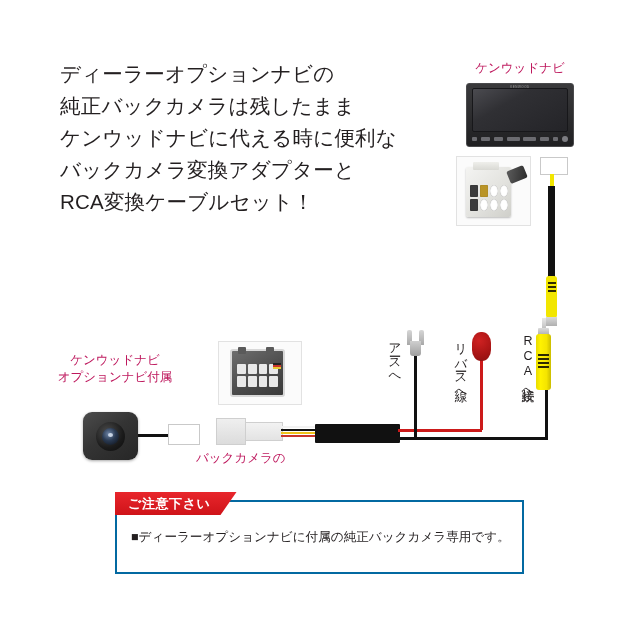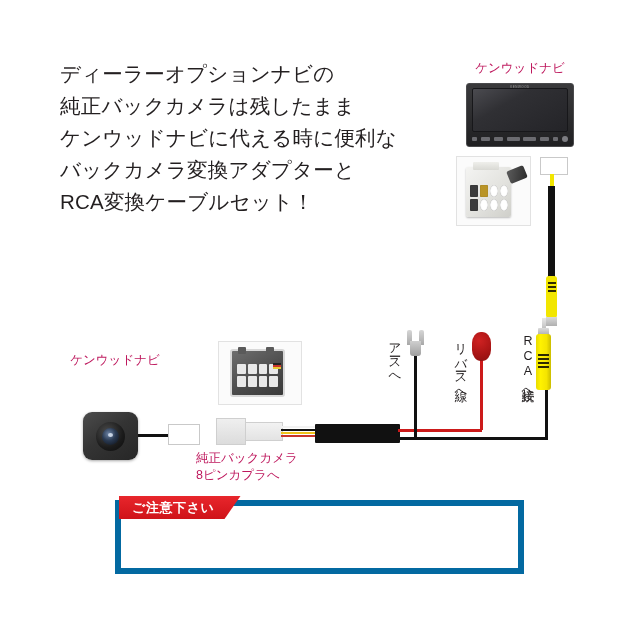--- a/index.html
+++ b/index.html
@@ -411,21 +411,21 @@
     background: #f2e600;
   }
 
   
   .warning-box {
     position: absolute;
     left: 115px;
     top: 500px;
     width: 409px;
     height: 74px;
-    border: 6px solid #0369a1;
+    border: 2px solid #0369a1;
     background: #ffffff;
     box-sizing: border-box;
   }
   .warning-banner {
     position: absolute;
     left: -2px;
     top: -10px;
     height: 23px;
     padding: 0 26px 0 13px;
     background: linear-gradient(#e8262c, #cf1319);
@@ -507,20 +507,21 @@
 
   <div class="wire yellow" style="left:546px; top:276px; width:11px; height:42px; border-radius:3px;"></div>
   <div class="grip-bands" style="position:absolute; left:548px; top:282px; width:8px; height:14px;">
     <i style="display:block;height:2px;margin-bottom:2px;background:#2e2a00;"></i>
     <i style="display:block;height:2px;margin-bottom:2px;background:#2e2a00;"></i>
     <i style="display:block;height:2px;margin-bottom:2px;background:#2e2a00;"></i>
   </div>
   <div class="rca-tip-gray" style="left:546px; top:317px;"></div>
 
   <div class="plain-label" style="left:45px; top:352px; width:140px;">ケンウッドナビ</div>
+  <div class="plain-label" style="left:45px; top:369px; width:140px;">オプションナビ付属</div>
 
   <div class="camera">
     <div class="cam-lens-outer">
       <div class="cam-lens-inner">
         <div class="cam-glint"></div>
       </div>
     </div>
   </div>
 
   <div class="wire" style="left:138px; top:434px; width:32px; height:3px;"></div>
@@ -588,23 +589,23 @@
         <i></i>
         <i></i>
         <i></i>
     </div>
   </div>
 
   <div class="vlabel" style="left:386px; top:334px;">アースへ</div>
   <div class="vlabel" style="left:452px; top:334px;">リバース線へ</div>
   <div class="vlabel" style="left:519px; top:334px;">RCA接続へ</div>
 
-  <div class="plain-label" style="left:196px; top:450px; width:110px; text-align:left;">純正バックカメラ</div>
-  <div class="plain-label" style="left:196px; top:467px; width:110px; text-align:left;">8ピンカプラへ</div>
+  <div class="plain-label" style="left:196px; top:450px; width:110px; text-align:left;">バックカメラの</div>
 
 
   <div class="warning-box">
     <div class="warning-banner">ご注意下さい</div>
     <div class="warning-lines">
+      <div>■ディーラーオプションナビに付属の純正バックカメラ専用です。</div>
     </div>
   </div>
 
 </div>
 
 </body></html>

